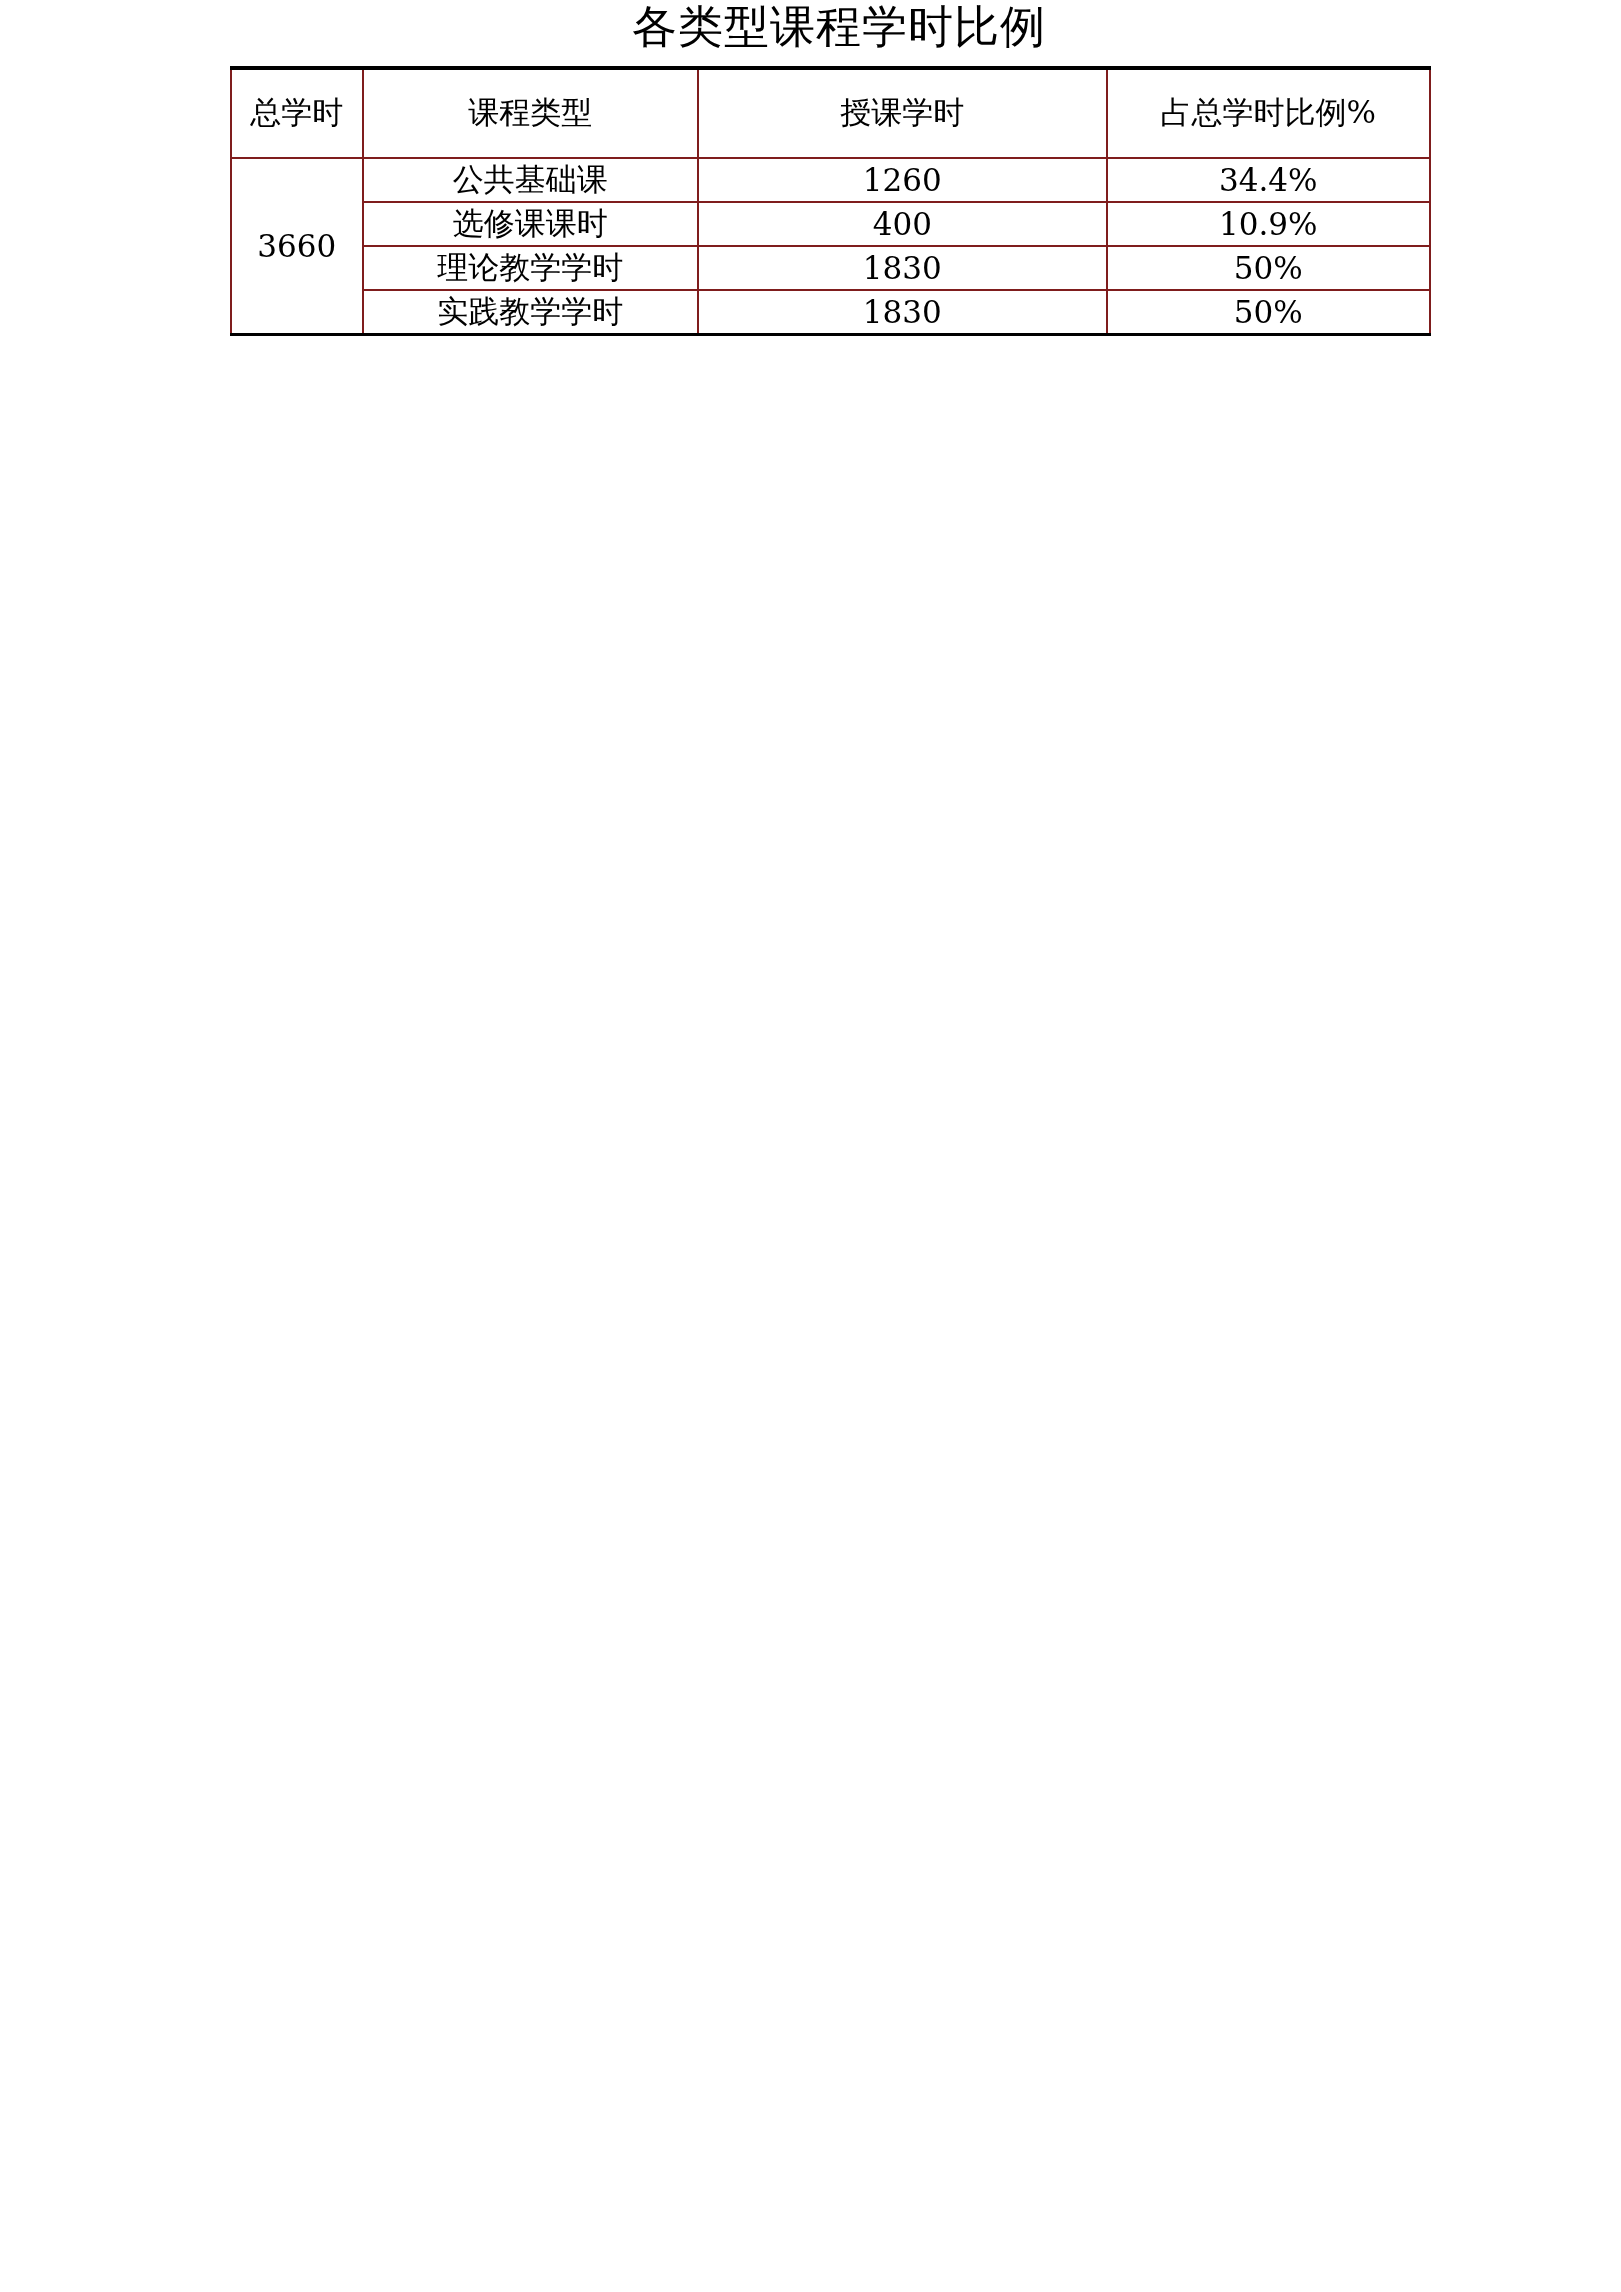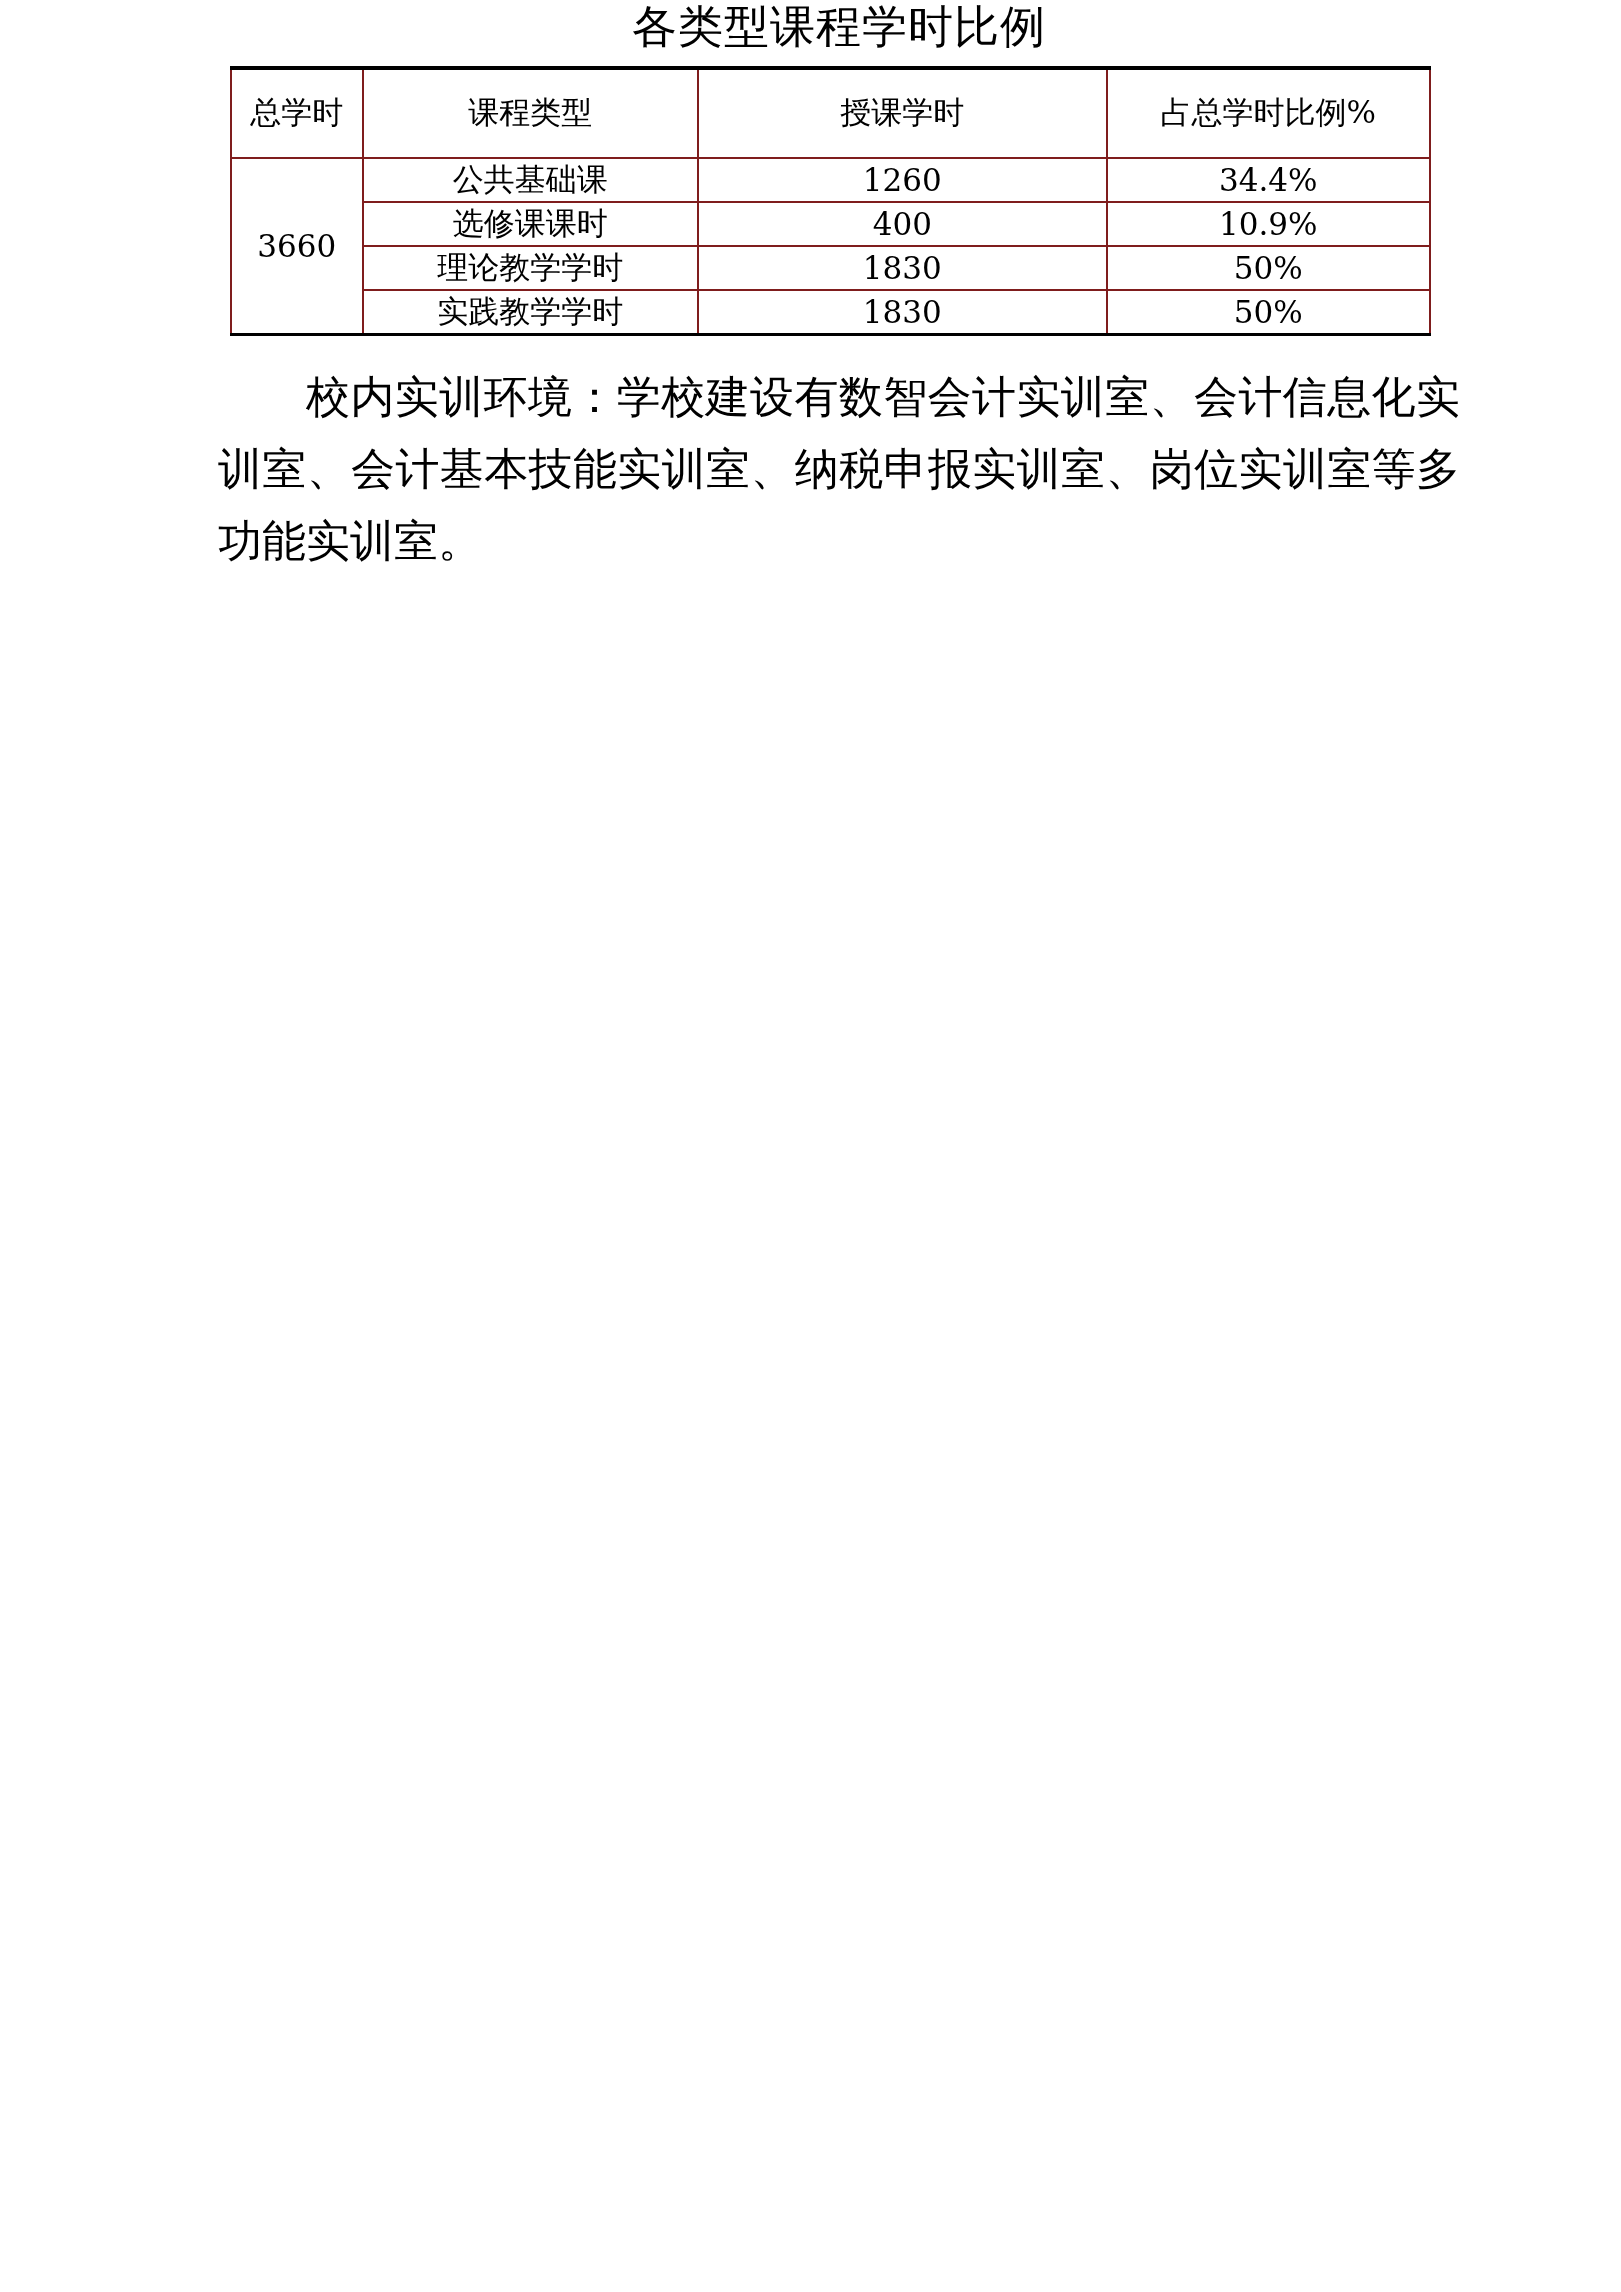--- a/index.html
+++ b/index.html
@@ -118,18 +118,17 @@
         <td>50%</td>
       </tr>
     </tbody>
   </table>
 
 
 
 
 
 
-  <p class="body-para first-after-heading">校内实训环境：学校建设有数智会计实训室、会计信息化实训室、会计基本技能实训室、纳税申报实训室、岗位实训室等多功能实训室。</p>
 
 
 
 </div>
 
 
 </body></html>

